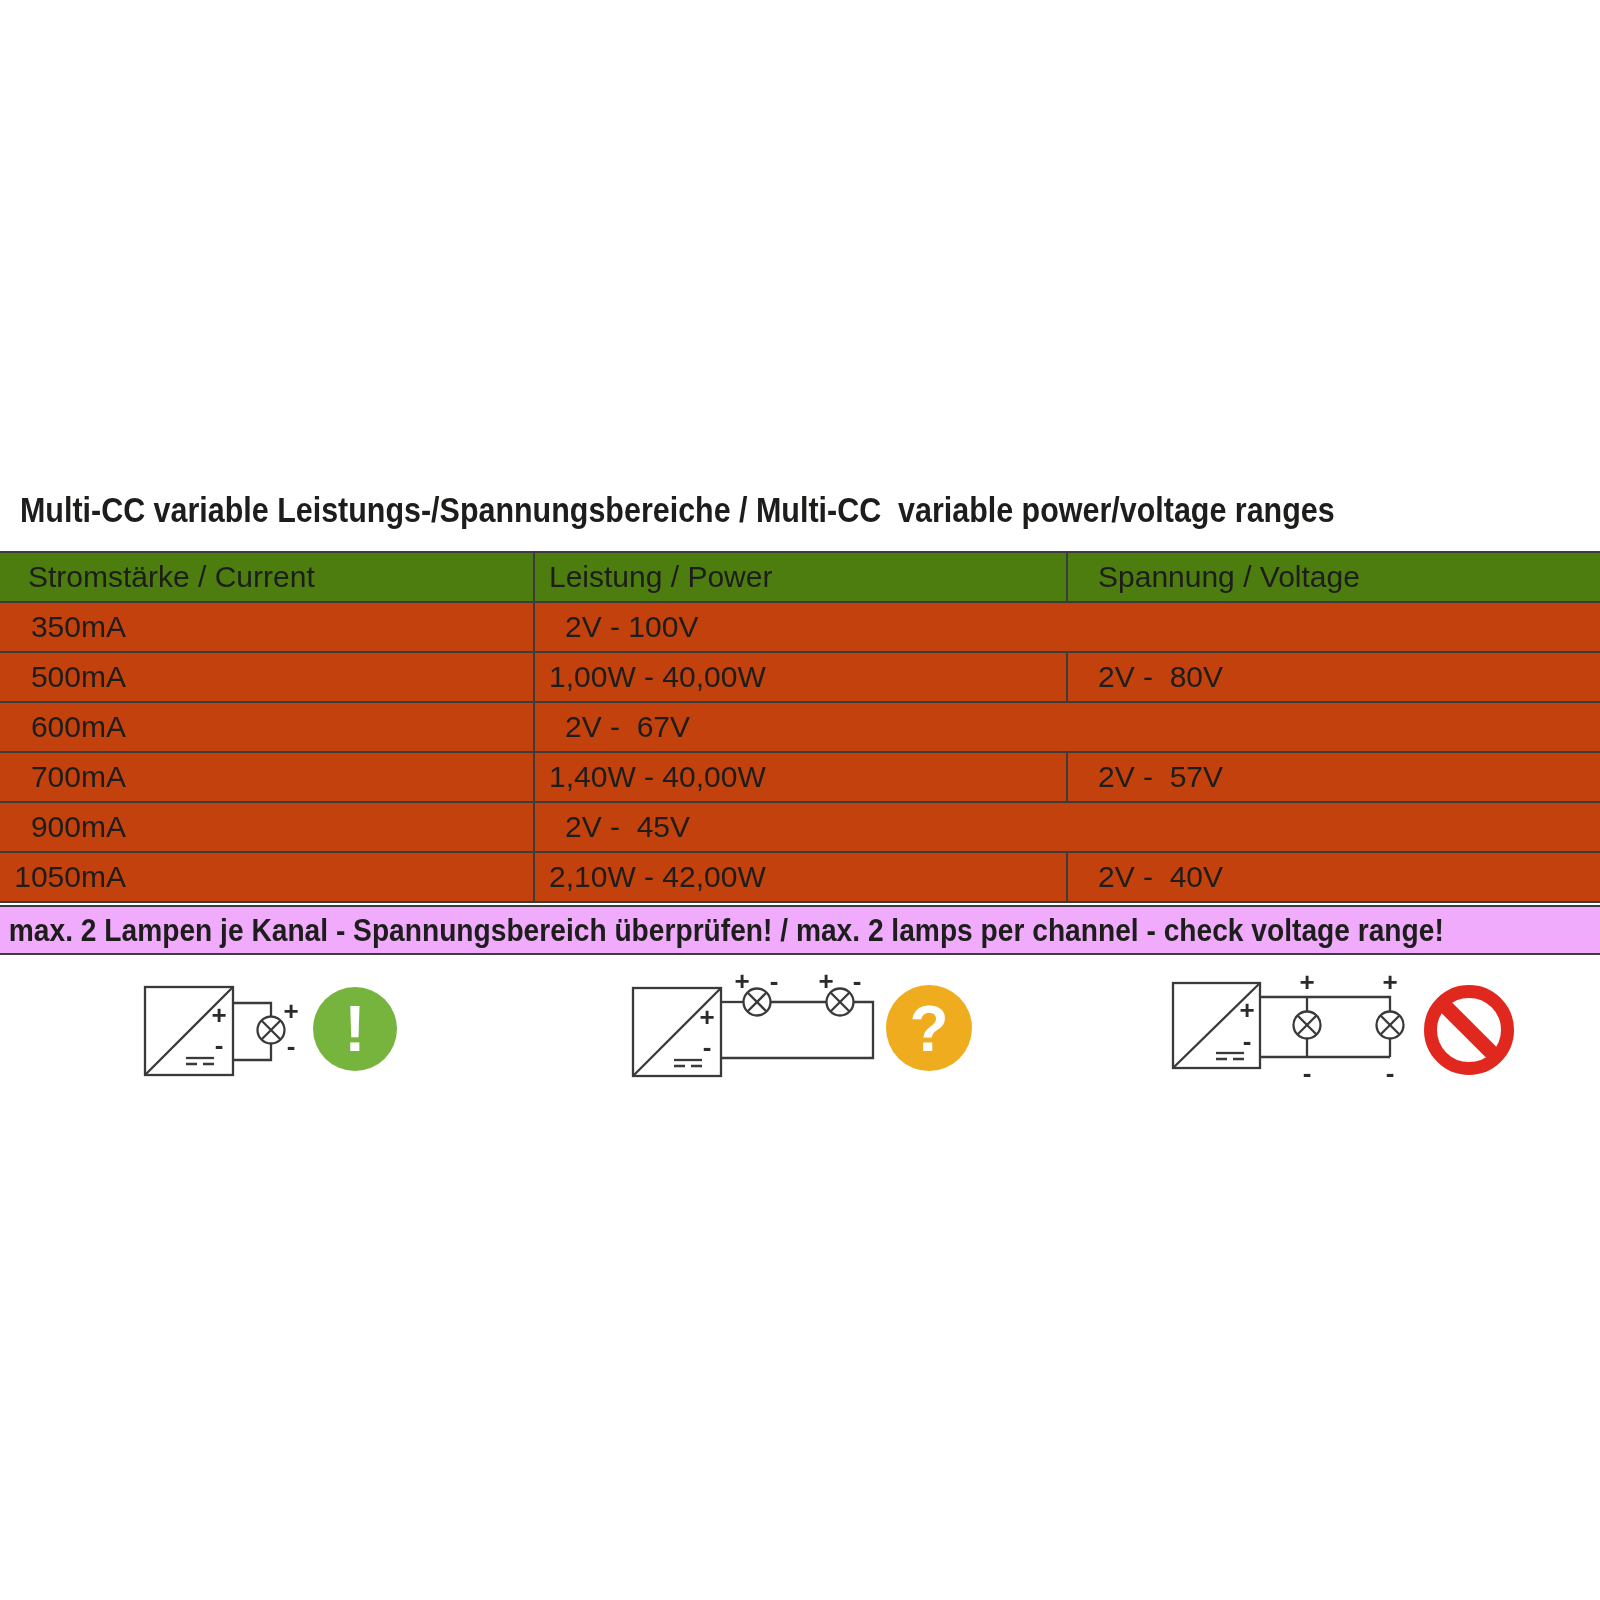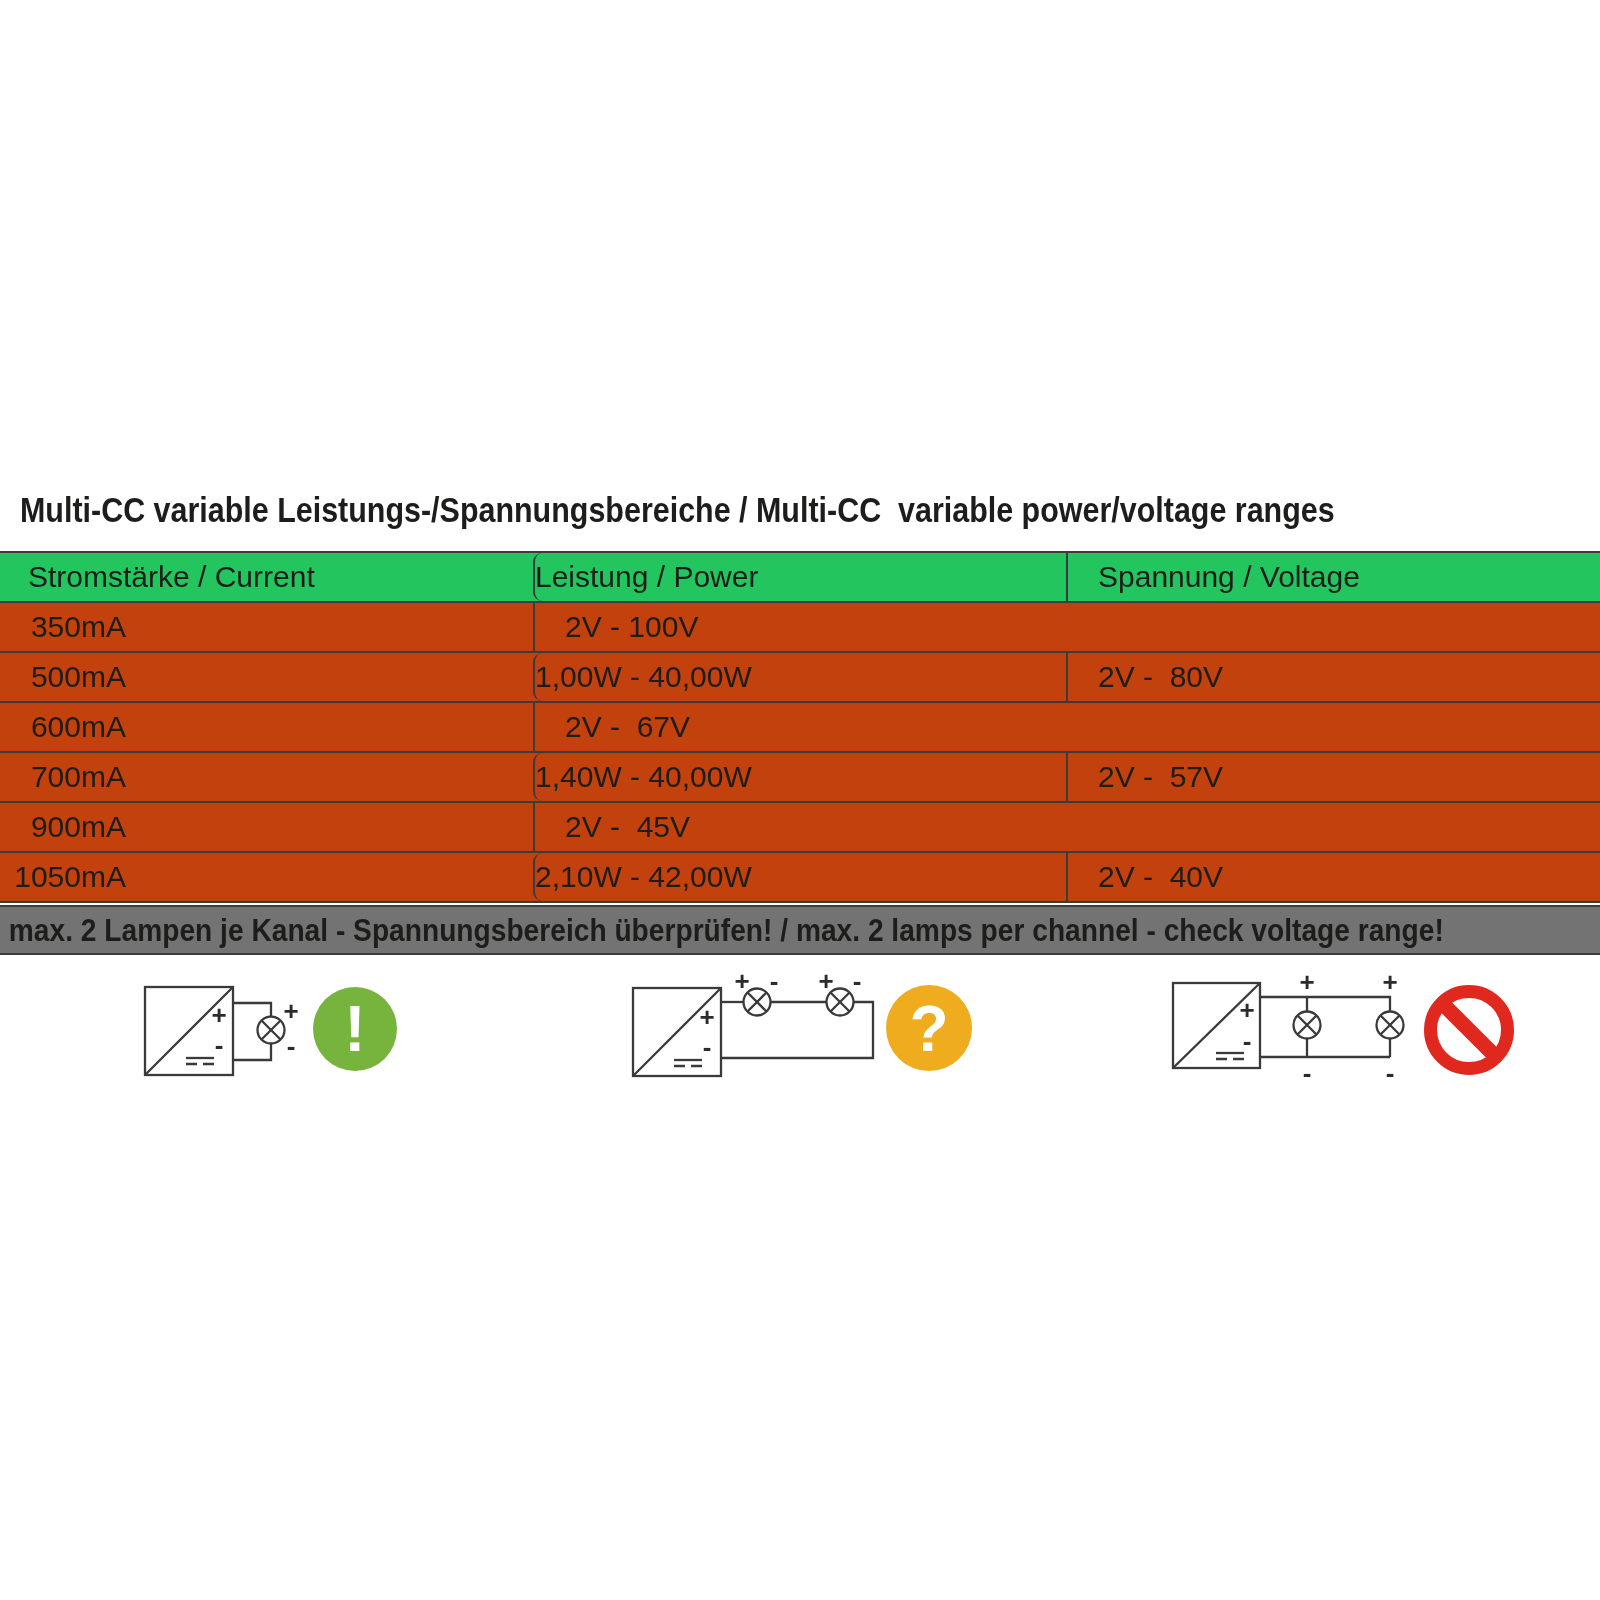--- a/index.html
+++ b/index.html
@@ -8,29 +8,29 @@
     font-family:"Liberation Sans", sans-serif;color:#1d1d1b;overflow:hidden;
   }
   .title{
     position:absolute;left:20px;top:490px;margin:0;
     font-size:35px;font-weight:bold;white-space:pre;
     transform:scaleX(0.87);transform-origin:0 0;letter-spacing:0;
   }
   .table{position:absolute;left:0;top:551px;width:1600px;border-top:2px solid #3c3c3c;}
   .trow{display:flex;height:48px;border-bottom:2px solid #3c3c3c;align-items:center;
         font-size:30px;background:#c2410c;}
-  .thead{background:#22c55e;}
+  .thead{background:#4d7c0f;}
   .cell{box-sizing:border-box;height:100%;display:flex;align-items:center;white-space:pre;}
   .c1{width:533px;}
-  .c2{width:533px;border-left:2px solid #3c3c3c;border-radius:9px;}
+  .c2{width:533px;border-left:2px solid #3c3c3c;padding-left:14px;}
   .c3{flex:1;border-left:2px solid #3c3c3c;padding-left:30px;}
   .c1.head{padding-left:28px;}
   .cur{display:inline-block;width:126px;text-align:right;}
   .note{
-    position:absolute;left:0;top:905px;width:1600px;height:46px;background:#737373;
+    position:absolute;left:0;top:905px;width:1600px;height:46px;background:#f0abfc;
     border-top:2px solid #3c3c3c;border-bottom:2px solid #3c3c3c;
     display:flex;align-items:center;
   }
   .note-text{
     font-size:32px;font-weight:bold;white-space:pre;padding-left:10px;
     transform:scaleX(0.88);transform-origin:0 50%;
   }
   .diag{position:absolute;}
   svg text{font-family:"Liberation Sans", sans-serif;}
   .pol{font-size:26px;font-weight:bold;fill:#2b2b2b;}

